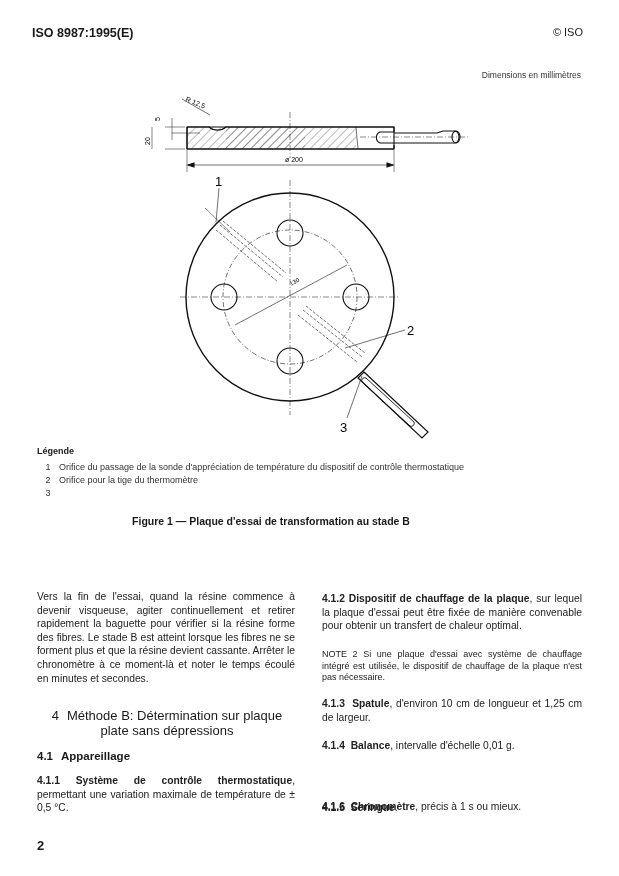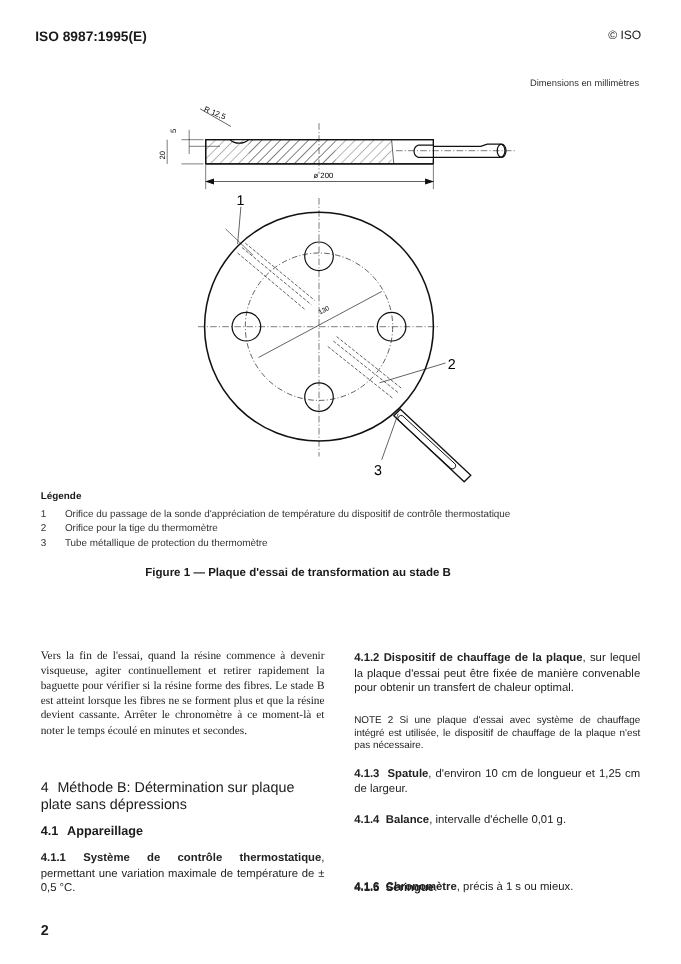--- a/index.html
+++ b/index.html
@@ -1,31 +1,31 @@
 <!DOCTYPE html>
 <html><head>
 <meta charset="utf-8">
 <style>
   html, body { margin: 0; padding: 0; background: #ffffff; }
   body { width: 619px; height: 876px; position: relative; overflow: hidden;
          font-family: "Liberation Sans", sans-serif; color: #1a1a1a; }
-  .abs { position: absolute; }
+  .abs { position: absolute; text-align: center; }
   .hdr-left { left: 32px; top: 26px; font-weight: bold; font-size: 12.5px; }
   .hdr-right { right: 36px; top: 26px; font-size: 11px; }
   .dims { right: 38px; top: 70px; font-size: 8.5px; color: #333; }
   svg.fig { position: absolute; left: 0; top: 0; }
   .legend-title { left: 37px; top: 446px; font-size: 9px; font-weight: bold; }
   .legend-list { left: 37px; top: 461px; font-size: 9px; line-height: 13.2px; color: #333; }
   .legend-row { display: flex; }
   .legend-num { width: 22px; }
   .caption { left: 0; width: 542px; top: 515px; text-align: center; font-size: 10.5px; font-weight: bold; }
   .col { font-size: 10.3px; line-height: 13.6px; color: #222; text-align: justify; }
   .col-left { left: 37px; width: 258px; }
   .col-right { left: 322px; width: 260px; }
-  .p1 { top: 590px; font-family: Liberation Serif, serif; }
+  .p1 { top: 590px; }
   .h4 { left: 37px; top: 708px; width: 260px; font-weight: normal; font-size: 13px; line-height: 15px; }
   .h41 { left: 37px; top: 750px; font-weight: bold; font-size: 11.5px; }
   .p411 { top: 774px; }
   .p412 { top: 592px; }
   .note2 { top: 649px; font-size: 9px; line-height: 11.5px; }
   .p413 { top: 697px; }
   .p414 { top: 739px; }
   .p415 { top: 769px; margin-top: 32px; }
   .p416 { top: 800px; }
   .b { font-weight: bold; }
@@ -119,21 +119,20 @@
   <div class="legend-row">
     <span class="legend-num">1</span>
     <span>Orifice du passage de la sonde d'appréciation de température du dispositif de contrôle thermostatique</span>
   </div>
   <div class="legend-row">
     <span class="legend-num">2</span>
     <span>Orifice pour la tige du thermomètre</span>
   </div>
   <div class="legend-row">
     <span class="legend-num">3</span>
-    <span>Tube métallique de protection du thermomètre</span>
   </div>
 </div>
 
 <div class="abs caption">Figure 1 — Plaque d'essai de transformation au stade B</div>
 
 <div class="abs col col-left p1">Vers la fin de l'essai, quand la résine commence à devenir visqueuse, agiter continuellement et retirer rapidement la baguette pour vérifier si la résine forme des fibres. Le stade B est atteint lorsque les fibres ne se forment plus et que la résine devient cassante. Arrêter le chronomètre à ce moment-là et noter le temps écoulé en minutes et secondes.</div>
 
 <div class="abs h4">
   <span>4</span><span class="sp"></span><span>Méthode B: Détermination sur plaque plate sans dépressions</span>
 </div>

